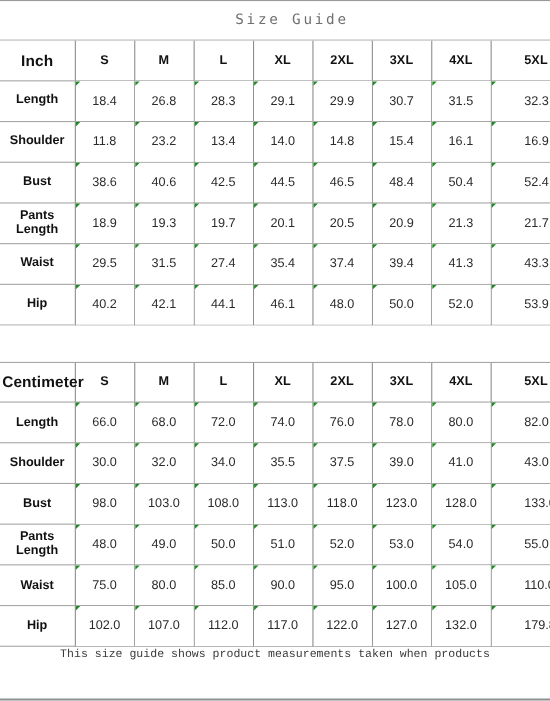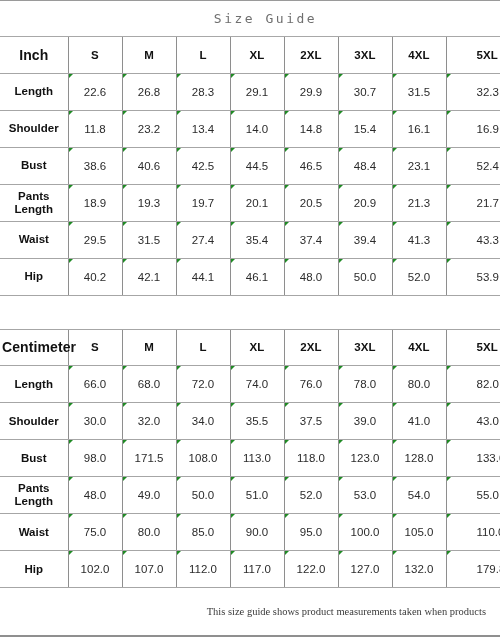--- a/index.html
+++ b/index.html
@@ -113,25 +113,24 @@
     height: 34px;
     border-bottom: 1px solid #a6a6a6;
     background: #fff;
     box-sizing: border-box;
   }
 
   
   .footnote {
     flex: 1 1 auto;
     display: flex;
-    flex-direction: column;
-    align-items: flex-end;
+    align-items: flex-start;
     justify-content: center;
     text-align: center;
-    font-family: Liberation Serif, serif;
+    font-family: Liberation Mono, monospace;
     font-size: 10.5px;
     line-height: 15px;
     color: #3a3a3a;
     padding: 0 14px;
     box-sizing: border-box;
   }
   .footnote span { display: block; white-space: nowrap; }
 </style>
 </head>
 <body>
@@ -164,21 +163,21 @@
           <th>XL</th>
           <th>2XL</th>
           <th>3XL</th>
           <th>4XL</th>
           <th>5XL</th>
         </tr>
       </thead>
       <tbody>
         <tr class="data-row">
           <th class="row-label">Length</th>
-          <td class="value-cell">22.6</td>
+          <td class="value-cell">18.4</td>
           <td class="value-cell">26.8</td>
           <td class="value-cell">28.3</td>
           <td class="value-cell">29.1</td>
           <td class="value-cell">29.9</td>
           <td class="value-cell">30.7</td>
           <td class="value-cell">31.5</td>
           <td class="value-cell">32.3</td>
         </tr>
         <tr class="data-row">
           <th class="row-label">Shoulder</th>
@@ -192,21 +191,21 @@
           <td class="value-cell">16.9</td>
         </tr>
         <tr class="data-row">
           <th class="row-label">Bust</th>
           <td class="value-cell">38.6</td>
           <td class="value-cell">40.6</td>
           <td class="value-cell">42.5</td>
           <td class="value-cell">44.5</td>
           <td class="value-cell">46.5</td>
           <td class="value-cell">48.4</td>
-          <td class="value-cell">23.1</td>
+          <td class="value-cell">50.4</td>
           <td class="value-cell">52.4</td>
         </tr>
         <tr class="data-row">
           <th class="row-label">Pants Length</th>
           <td class="value-cell">18.9</td>
           <td class="value-cell">19.3</td>
           <td class="value-cell">19.7</td>
           <td class="value-cell">20.1</td>
           <td class="value-cell">20.5</td>
           <td class="value-cell">20.9</td>
@@ -286,21 +285,21 @@
           <td class="value-cell">34.0</td>
           <td class="value-cell">35.5</td>
           <td class="value-cell">37.5</td>
           <td class="value-cell">39.0</td>
           <td class="value-cell">41.0</td>
           <td class="value-cell">43.0</td>
         </tr>
         <tr class="data-row">
           <th class="row-label">Bust</th>
           <td class="value-cell">98.0</td>
-          <td class="value-cell">171.5</td>
+          <td class="value-cell">103.0</td>
           <td class="value-cell">108.0</td>
           <td class="value-cell">113.0</td>
           <td class="value-cell">118.0</td>
           <td class="value-cell">123.0</td>
           <td class="value-cell">128.0</td>
           <td class="value-cell">133.0</td>
         </tr>
         <tr class="data-row">
           <th class="row-label">Pants Length</th>
           <td class="value-cell">48.0</td>

